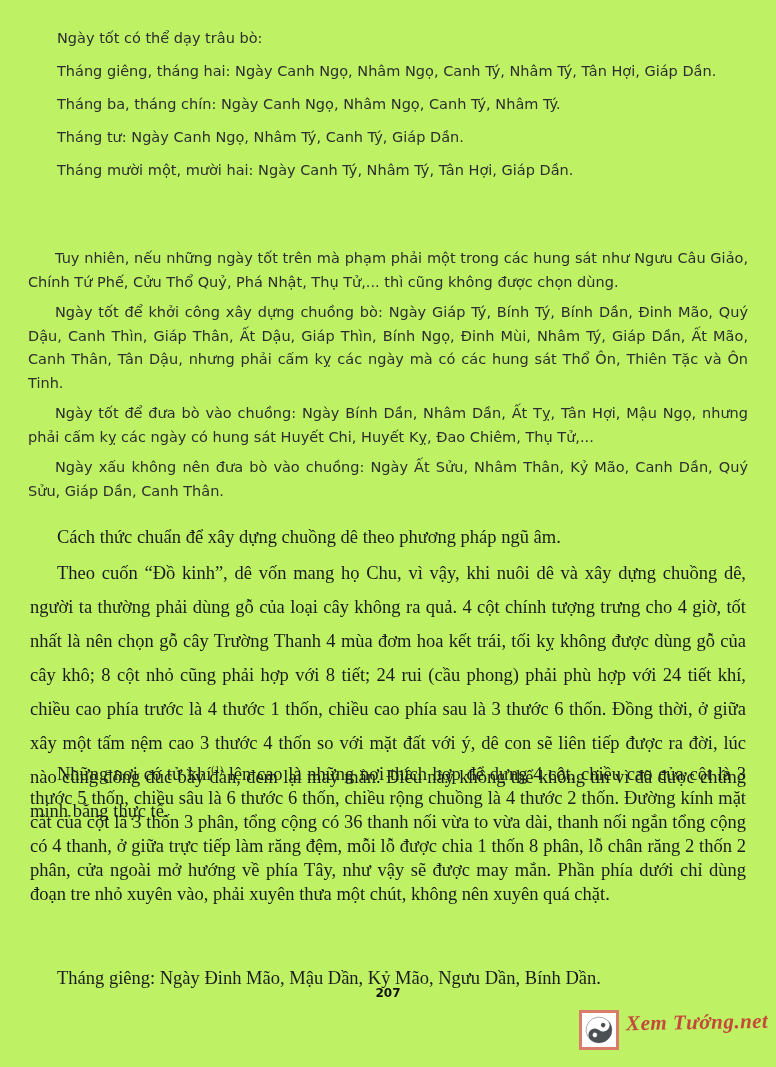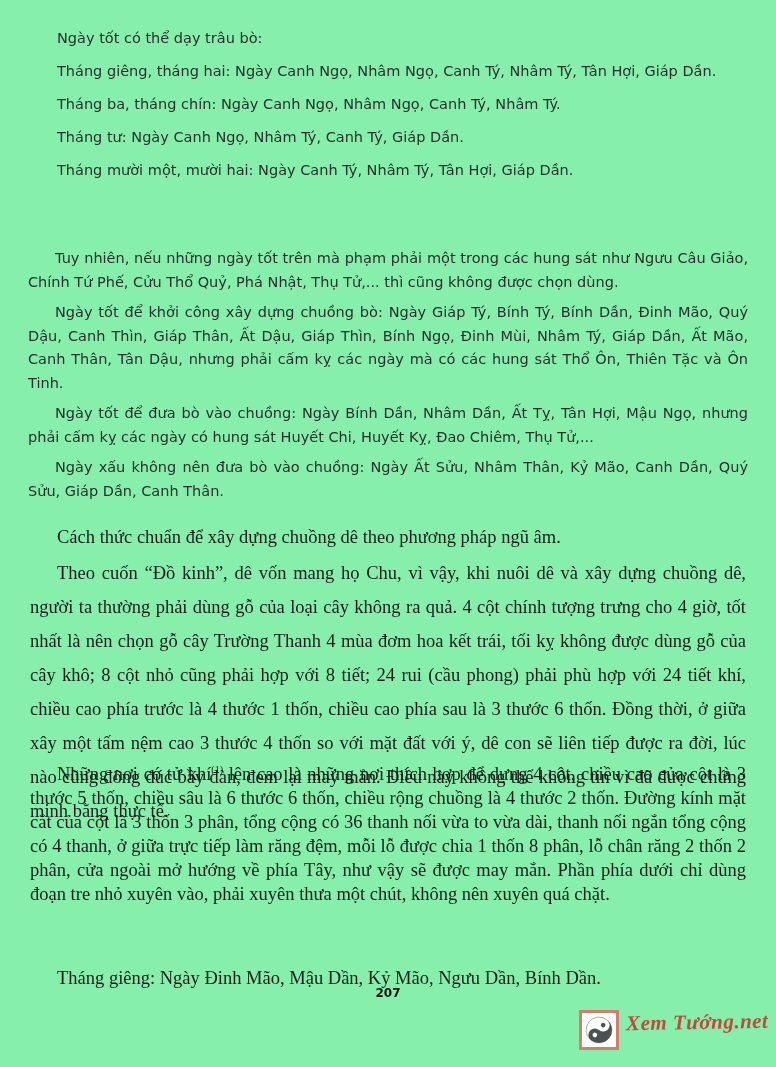--- a/index.html
+++ b/index.html
@@ -4,21 +4,21 @@
 <style>
   html, body { margin: 0; padding: 0; background: #ffffff; }
   body {
     width: 776px; height: 1067px;
     font-family: "Liberation Sans", sans-serif;
     overflow: hidden;
   }
   .page {
     position: relative;
     width: 776px; height: 1067px;
-    background: #86efac;
+    background: #bef264;
   }
   
   .hand {
     font-family: "DejaVu Sans", sans-serif;
     color: #2e2e2e;
     font-size: 14.5px;
   }
   #list-block { position: absolute; top: 22px; left: 30px; right: 30px; }
   #list-block p {
     margin: 0; padding-left: 27px;

